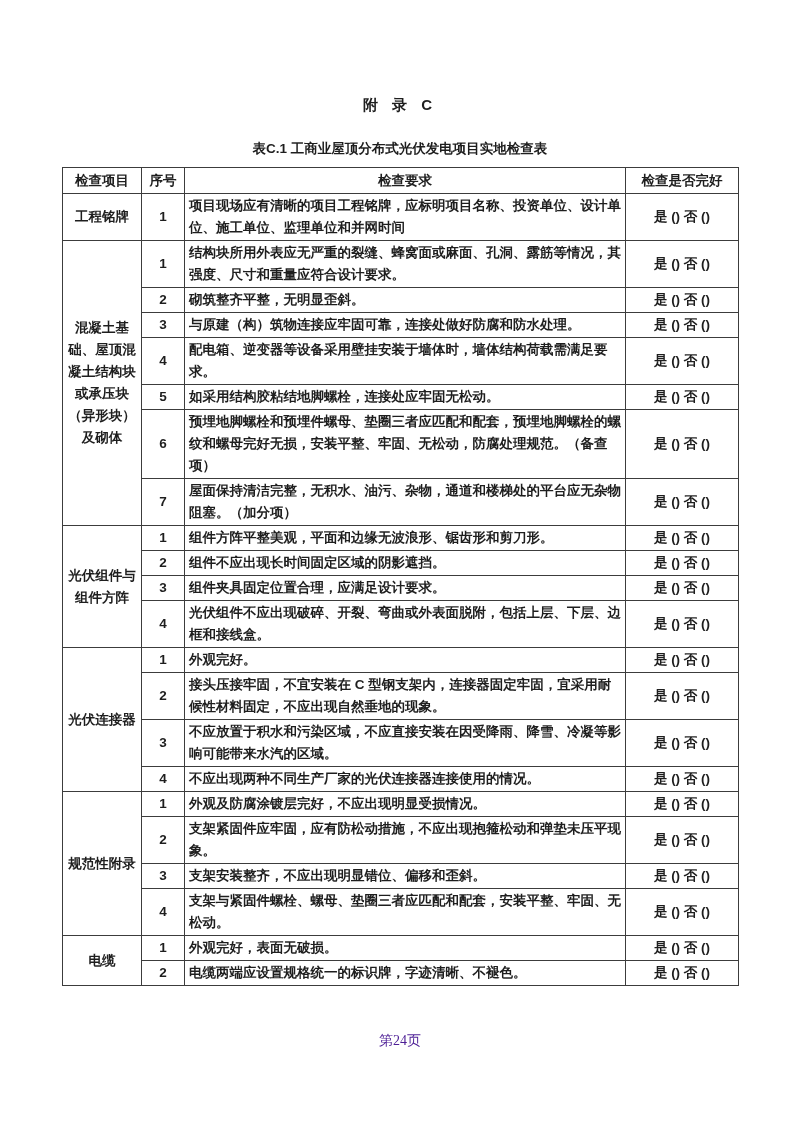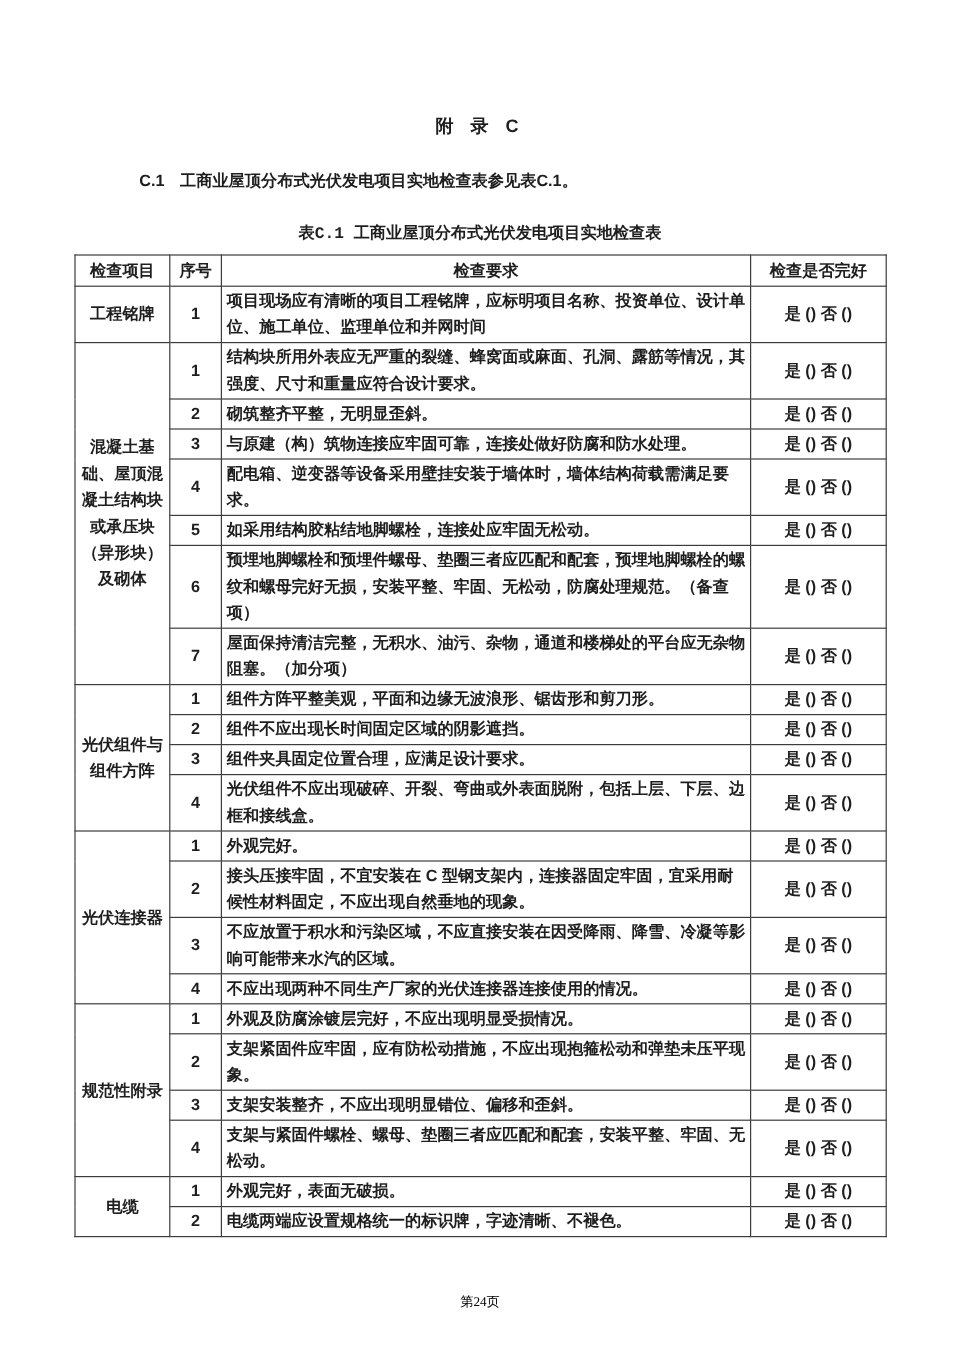--- a/index.html
+++ b/index.html
@@ -41,21 +41,20 @@
   }
   .clause .clause-number {
     margin-right: 13px;
   }
   .table-caption {
     text-align: center;
     font-weight: bold;
     font-size: 13.5px;
     margin-top: 25px;
     margin-bottom: 9px;
-    font-family: Liberation Mono, monospace;
   }
   table.checklist {
     width: 676px;
     border-collapse: collapse;
     table-layout: fixed;
   }
   table.checklist th,
   table.checklist td {
     border: 1px solid #3c3c3c;
     font-size: 13.5px;
@@ -84,37 +83,34 @@
     padding: 1px 5px;
   }
   td.ans {
     text-align: center;
     vertical-align: middle;
     white-space: nowrap;
   }
   .page-footer {
     text-align: center;
     margin-top: 46px;
-    font-size: 11px;
+    font-size: 14px;
     font-weight: normal;
-    color: #000000;
+    color: #4c1d95;
     font-family: "Liberation Serif", "DejaVu Serif", serif;
   }
 </style>
 </head>
 <body>
 
 <div class="page">
 
   <div class="doc-title">附 录 C</div>
 
 
-  <div class="clause">
-    <span class="clause-number">C.1</span><span>工商业屋顶分布式光伏发电项目实地检查表参见表C.1。</span>
-  </div>
 
   <div class="table-caption">表C.1 工商业屋顶分布式光伏发电项目实地检查表</div>
 
   <table class="checklist">
     <colgroup>
       <col style="width:79px">
       <col style="width:43px">
       <col style="width:441px">
       <col style="width:113px">
     </colgroup>

